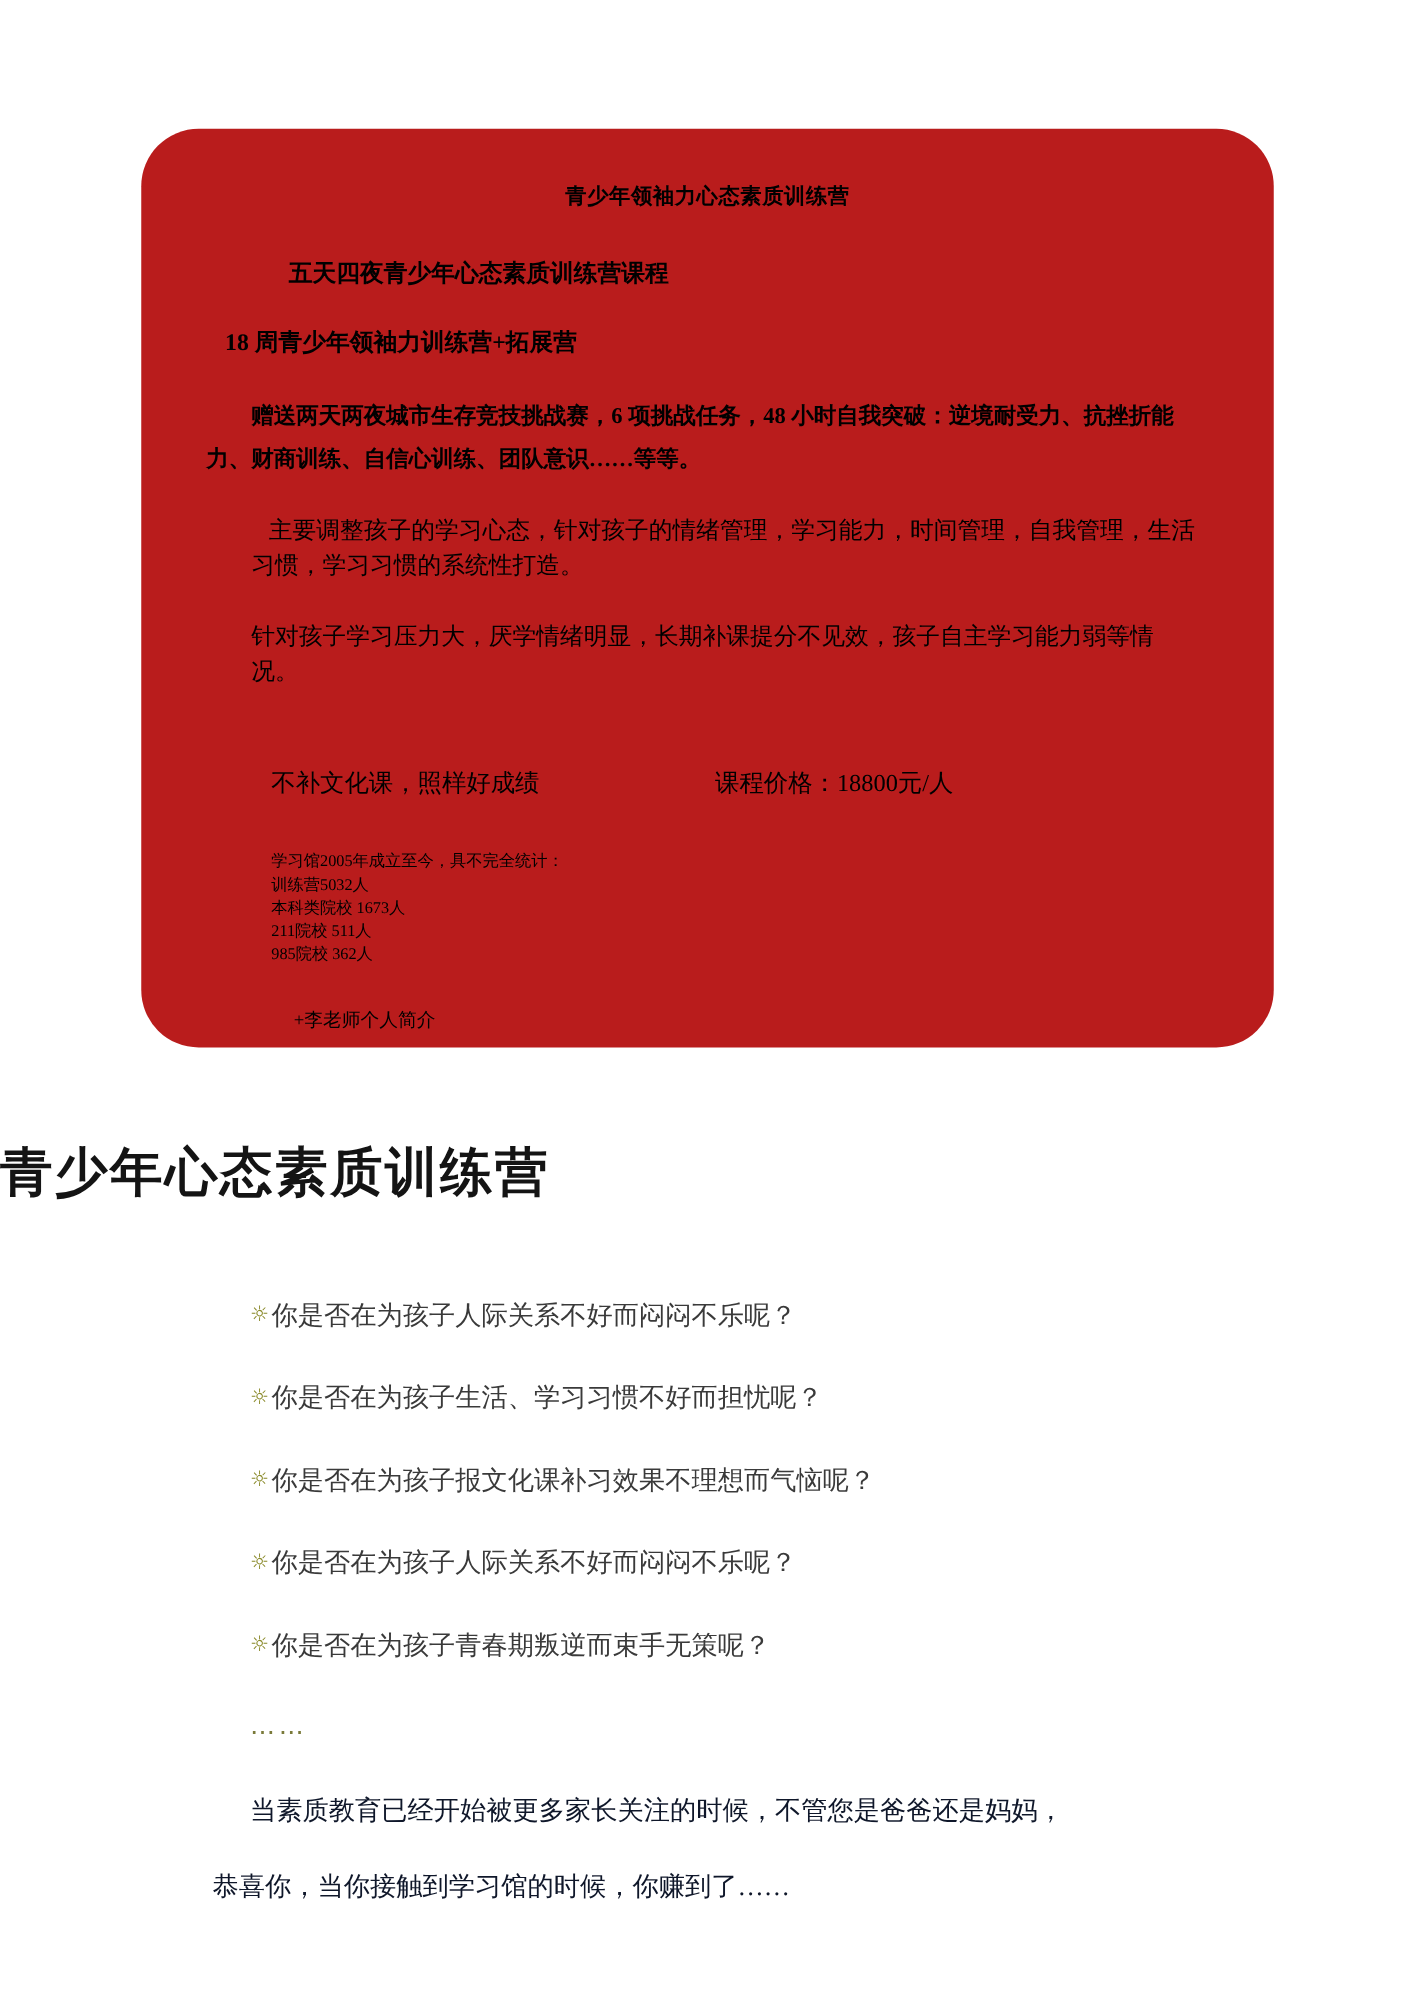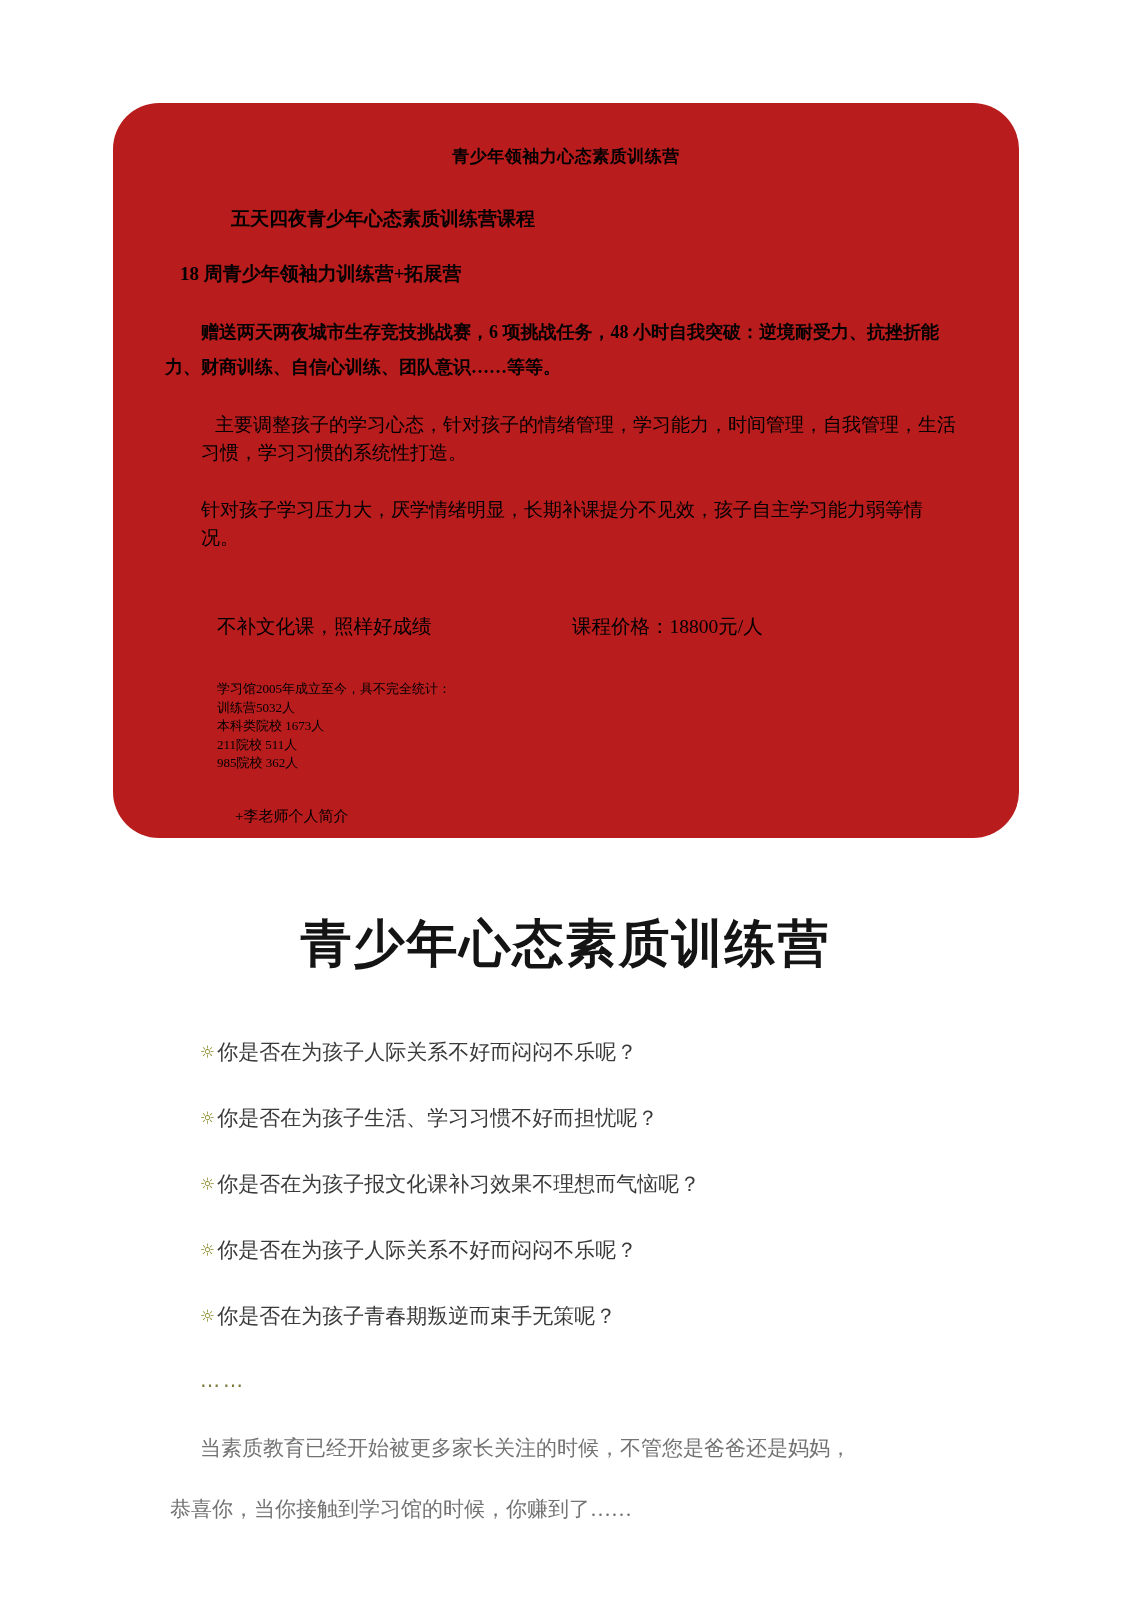--- a/index.html
+++ b/index.html
@@ -87,24 +87,23 @@
     margin: 34px 0 0 122px;
     font-size: 15px;
   }
 
   
   .big-title {
     position: absolute;
     left: 0;
     top: 910px;
     width: 100%;
-    text-align: center;
     font-family: Liberation Sans, sans-serif;
     font-weight: bold;
-    font-size: 51px;
+    font-size: 42px;
     letter-spacing: 2px;
     color: #141414;
   }
 
   .qa-block {
     position: absolute;
     left: 0;
     top: 1038px;
     width: 100%;
   }
@@ -127,21 +126,21 @@
     font-family: "DejaVu Sans", "Liberation Sans", sans-serif;
     color: #7a7a3a;
     font-size: 20px;
     letter-spacing: 3px;
     margin: 10px 0 0 200px;
   }
 
   .closing {
     font-family: Liberation Serif, serif;
     font-size: 21px;
-    color: #737373;
+    color: #0f172a;
     line-height: 2.9;
     margin: 26px 170px 0 170px;
   }
   .closing .indent { display: inline-block; width: 30px; }
 </style>
 </head>
 <body>
 
 <div class="card">
 

